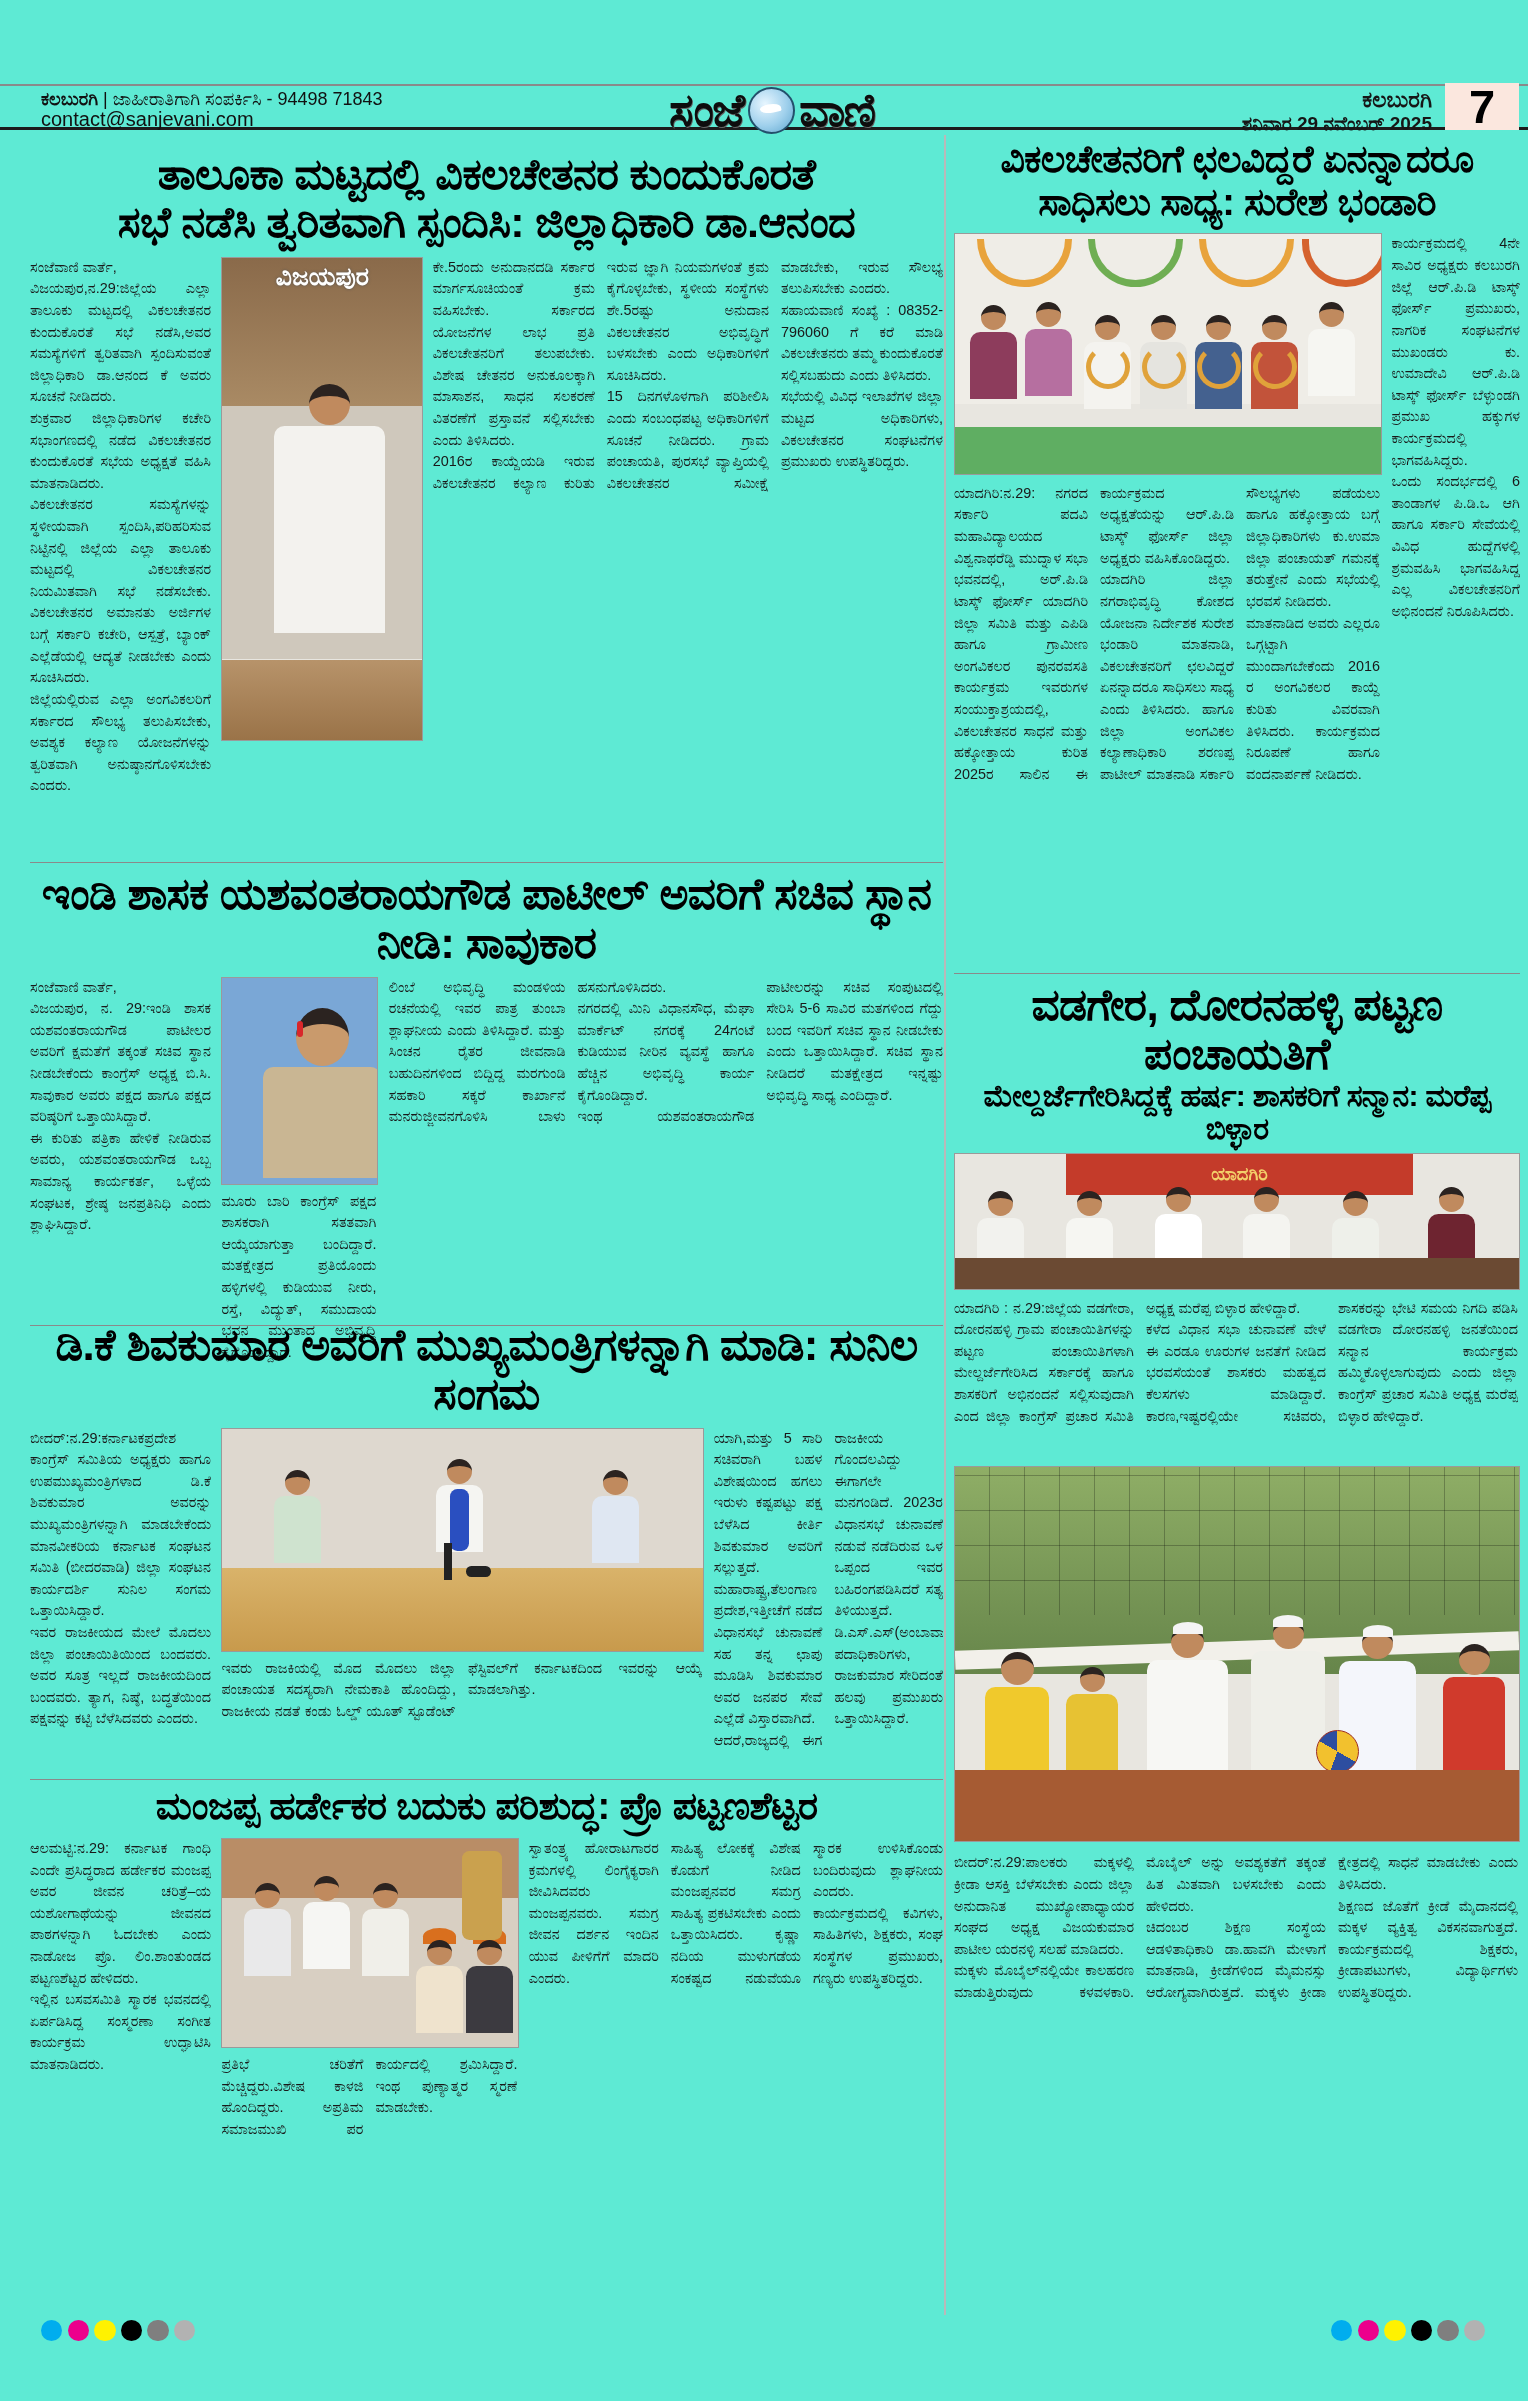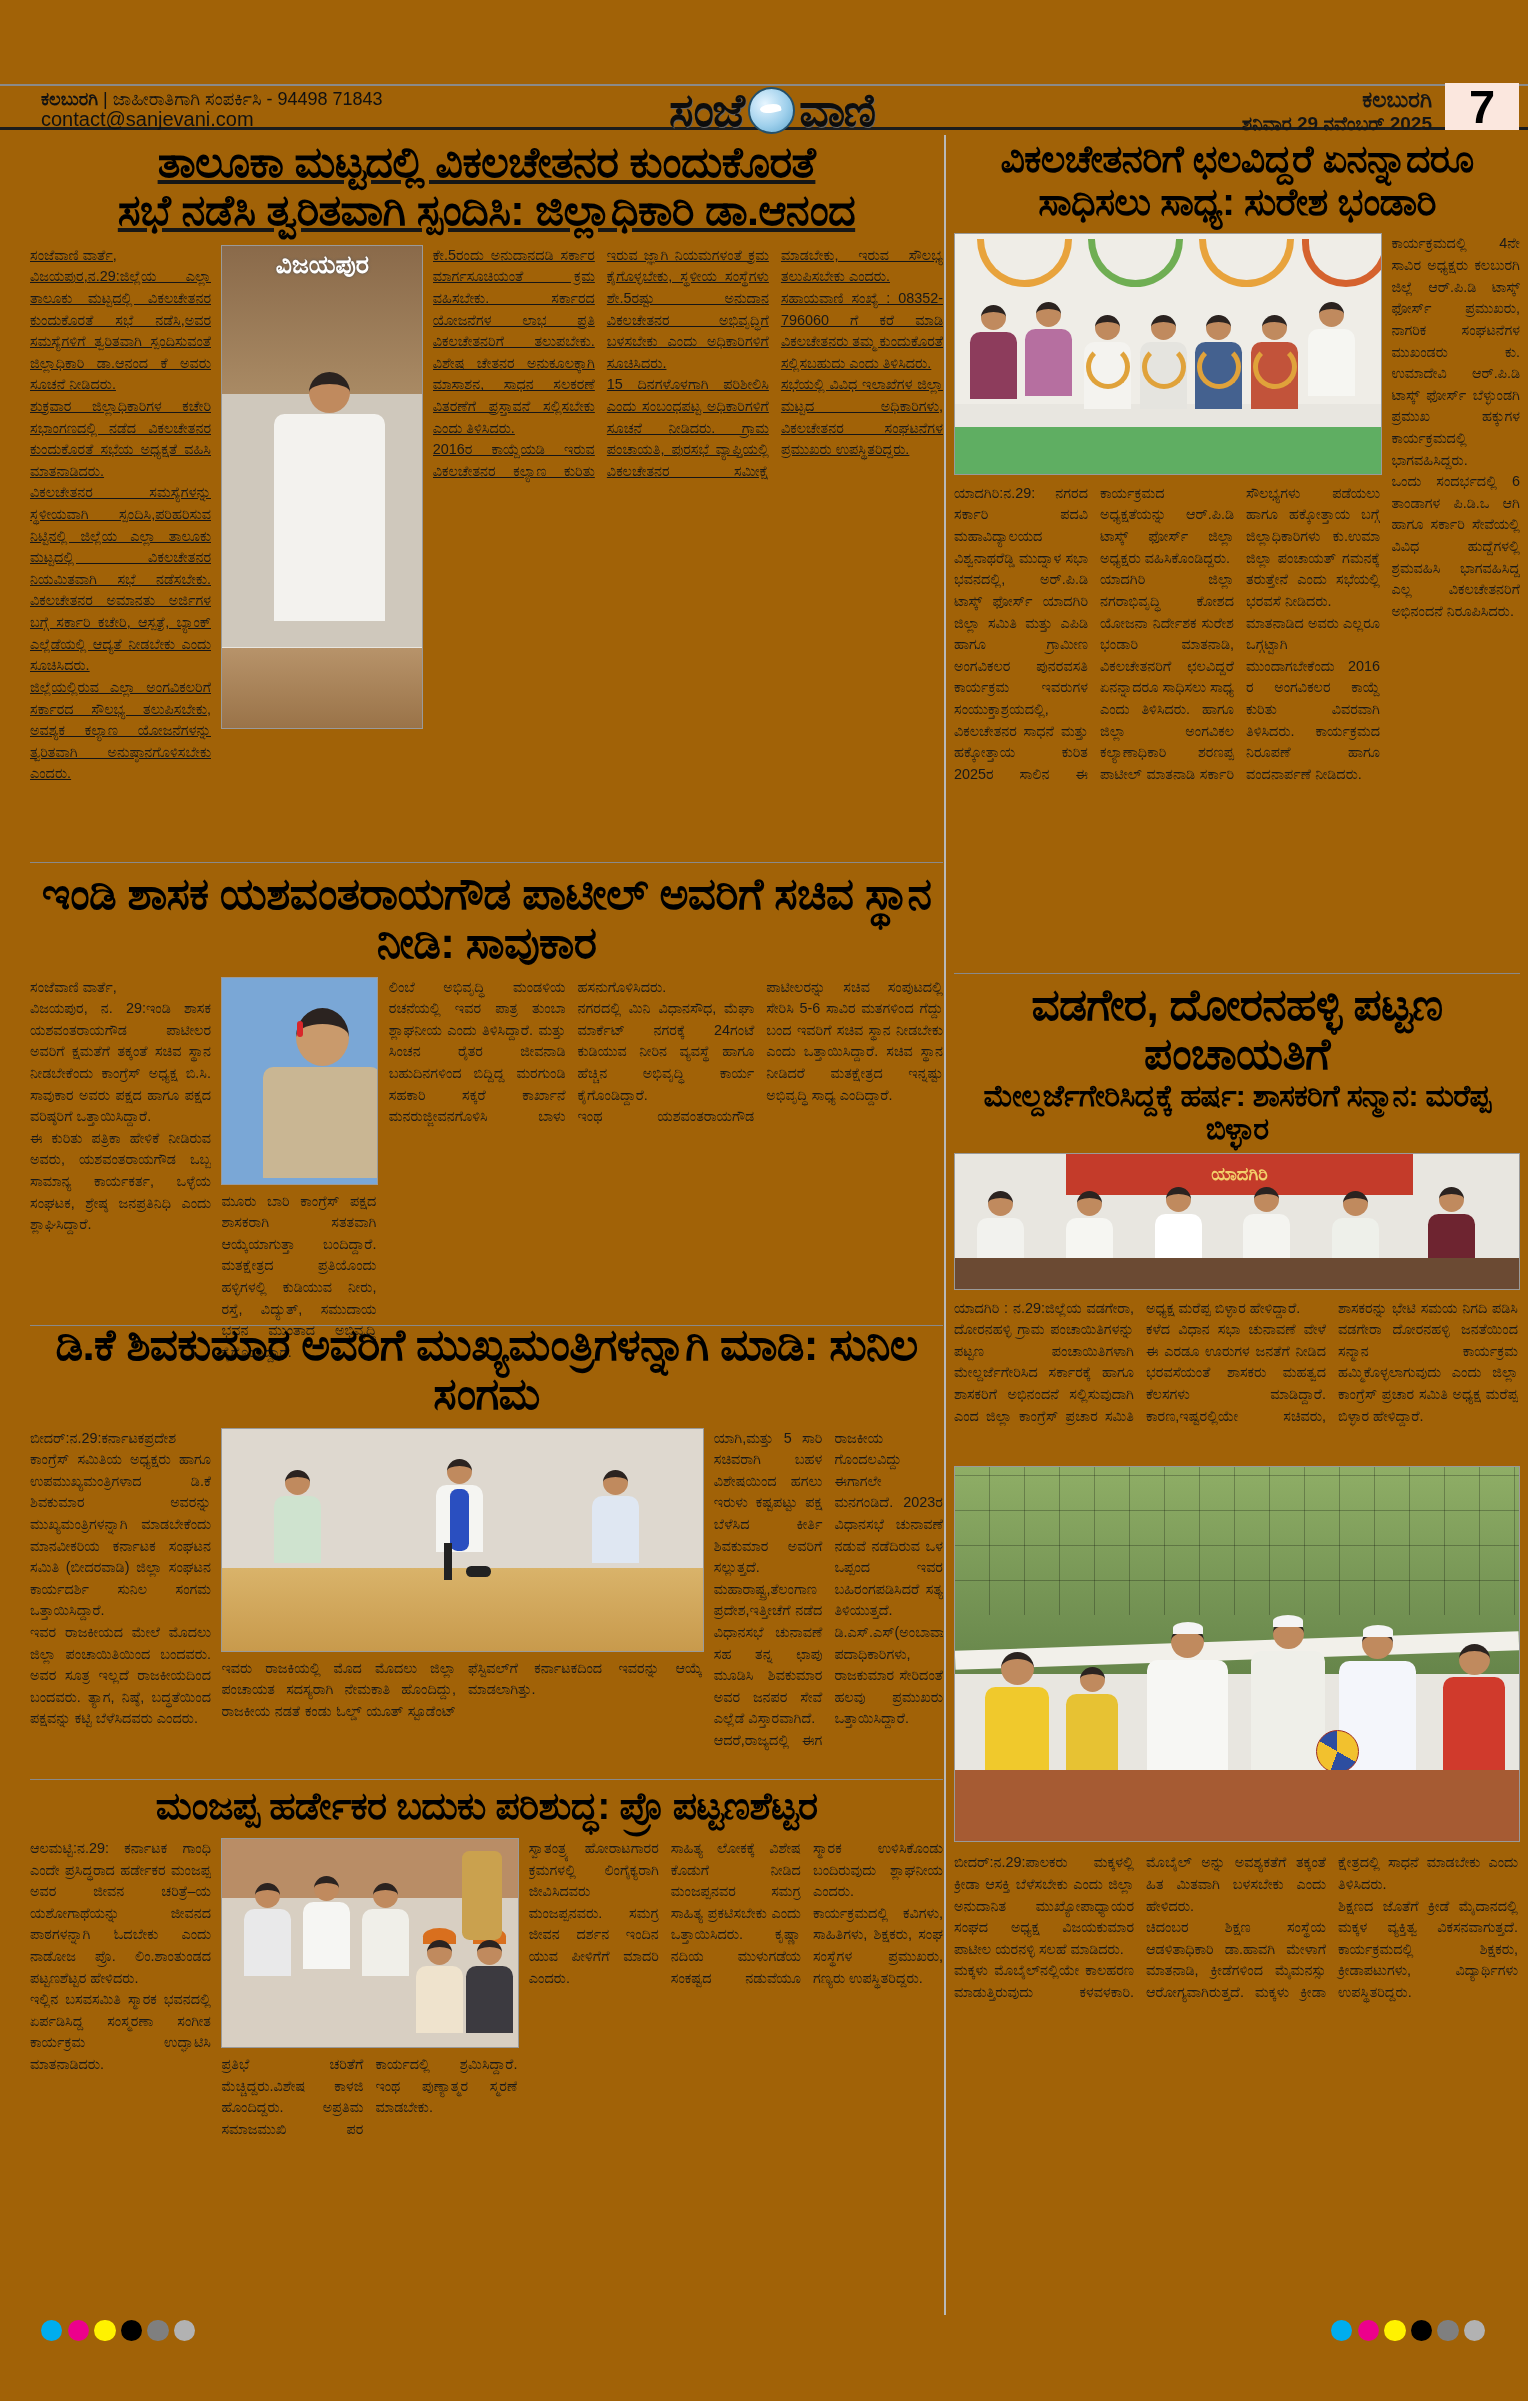--- a/index.html
+++ b/index.html
@@ -1,16 +1,16 @@
 <!DOCTYPE html>
 <html style="font-size:12px"><head>
 <meta charset="utf-8">
 <style>
   html,body{margin:0;padding:0;background:#e9e9e9;}
-  #page{position:relative;width:1528px;height:2401px;background:#a16207;
+  #page{position:relative;width:1528px;height:2401px;background:#5eead4;
         font-family:"Liberation Sans","DejaVu Sans",sans-serif;color:#161616;overflow:hidden;}
   .abs{position:absolute;}
   .rule-h{background:#8a8a8a;height:1.5px;}
   .rule-h-dark{background:#1c1c1c;height:3px;}
   .rule-v{background:#b9b9b9;width:1.5px;}
 
   
   .hdr-small{font-size:18px;color:#111;}
   .hdr-small b{font-weight:700;}
   .hdr-email{font-size:20px;color:#111;}
@@ -77,21 +77,21 @@
   <div class="abs" style="right:96px;top:87px;width:237px;">
     <div class="edition">ಕಲಬುರಗಿ</div>
     <div class="date">ಶನಿವಾರ  29 ನವೆಂಬರ್ 2025</div>
   </div>
   <div class="abs pgnum-box" style="left:1445px;top:83px;width:74px;height:47px;">
     <span class="pgnum">7</span>
   </div>
 
   <div class="abs rule-v" style="left:944px;top:135px;height:2180px;"></div>
 
-  <div class="abs" style="left:30px;top:138px;width:913px;height:722px;text-decoration:underline;">
+  <div class="abs" style="left:30px;top:150px;width:913px;height:722px;">
     <div class="headline h-xl">ತಾಲೂಕಾ ಮಟ್ಟದಲ್ಲಿ ವಿಕಲಚೇತನರ ಕುಂದುಕೊರತೆ</div>
     <div class="headline h-xl">ಸಭೆ ನಡೆಸಿ ತ್ವರಿತವಾಗಿ ಸ್ಪಂದಿಸಿ: ಜಿಲ್ಲಾಧಿಕಾರಿ ಡಾ.ಆನಂದ</div>
     <div class="flexrow" style="margin-top:10.4px;height:591px;">
       <div class="body-text" style="width:181px;height:591px;">ಸಂಜೆವಾಣಿ ವಾರ್ತೆ,
 ವಿಜಯಪುರ,ನ.29:ಜಿಲ್ಲೆಯ ಎಲ್ಲಾ ತಾಲೂಕು ಮಟ್ಟದಲ್ಲಿ ವಿಕಲಚೇತನರ ಕುಂದುಕೊರತೆ ಸಭೆ ನಡೆಸಿ,ಅವರ ಸಮಸ್ಯೆಗಳಿಗೆ ತ್ವರಿತವಾಗಿ ಸ್ಪಂದಿಸುವಂತೆ ಜಿಲ್ಲಾಧಿಕಾರಿ ಡಾ.ಆನಂದ ಕೆ ಅವರು ಸೂಚನೆ ನೀಡಿದರು.
 ಶುಕ್ರವಾರ ಜಿಲ್ಲಾಧಿಕಾರಿಗಳ ಕಚೇರಿ ಸಭಾಂಗಣದಲ್ಲಿ ನಡೆದ ವಿಕಲಚೇತನರ ಕುಂದುಕೊರತೆ ಸಭೆಯ ಅಧ್ಯಕ್ಷತೆ ವಹಿಸಿ ಮಾತನಾಡಿದರು.
 ವಿಕಲಚೇತನರ ಸಮಸ್ಯೆಗಳನ್ನು ಸ್ಥಳೀಯವಾಗಿ ಸ್ಪಂದಿಸಿ,ಪರಿಹರಿಸುವ ನಿಟ್ಟಿನಲ್ಲಿ ಜಿಲ್ಲೆಯ ಎಲ್ಲಾ ತಾಲೂಕು ಮಟ್ಟದಲ್ಲಿ ವಿಕಲಚೇತನರ ನಿಯಮಿತವಾಗಿ ಸಭೆ ನಡೆಸಬೇಕು. ವಿಕಲಚೇತನರ ಅಮಾನತು ಅರ್ಜಿಗಳ ಬಗ್ಗೆ ಸರ್ಕಾರಿ ಕಚೇರಿ, ಆಸ್ಪತ್ರೆ, ಬ್ಯಾಂಕ್ ಎಲ್ಲೆಡೆಯಲ್ಲಿ ಆದ್ಯತೆ ನೀಡಬೇಕು ಎಂದು ಸೂಚಿಸಿದರು.
 ಜಿಲ್ಲೆಯಲ್ಲಿರುವ ಎಲ್ಲಾ ಅಂಗವಿಕಲರಿಗೆ ಸರ್ಕಾರದ ಸೌಲಭ್ಯ ತಲುಪಿಸಬೇಕು, ಅವಶ್ಯಕ ಕಲ್ಯಾಣ ಯೋಜನೆಗಳನ್ನು ತ್ವರಿತವಾಗಿ ಅನುಷ್ಠಾನಗೊಳಿಸಬೇಕು ಎಂದರು.</div>
       <div style="width:201px;">
         <div class="photo" style="width:200px;height:482px;">

